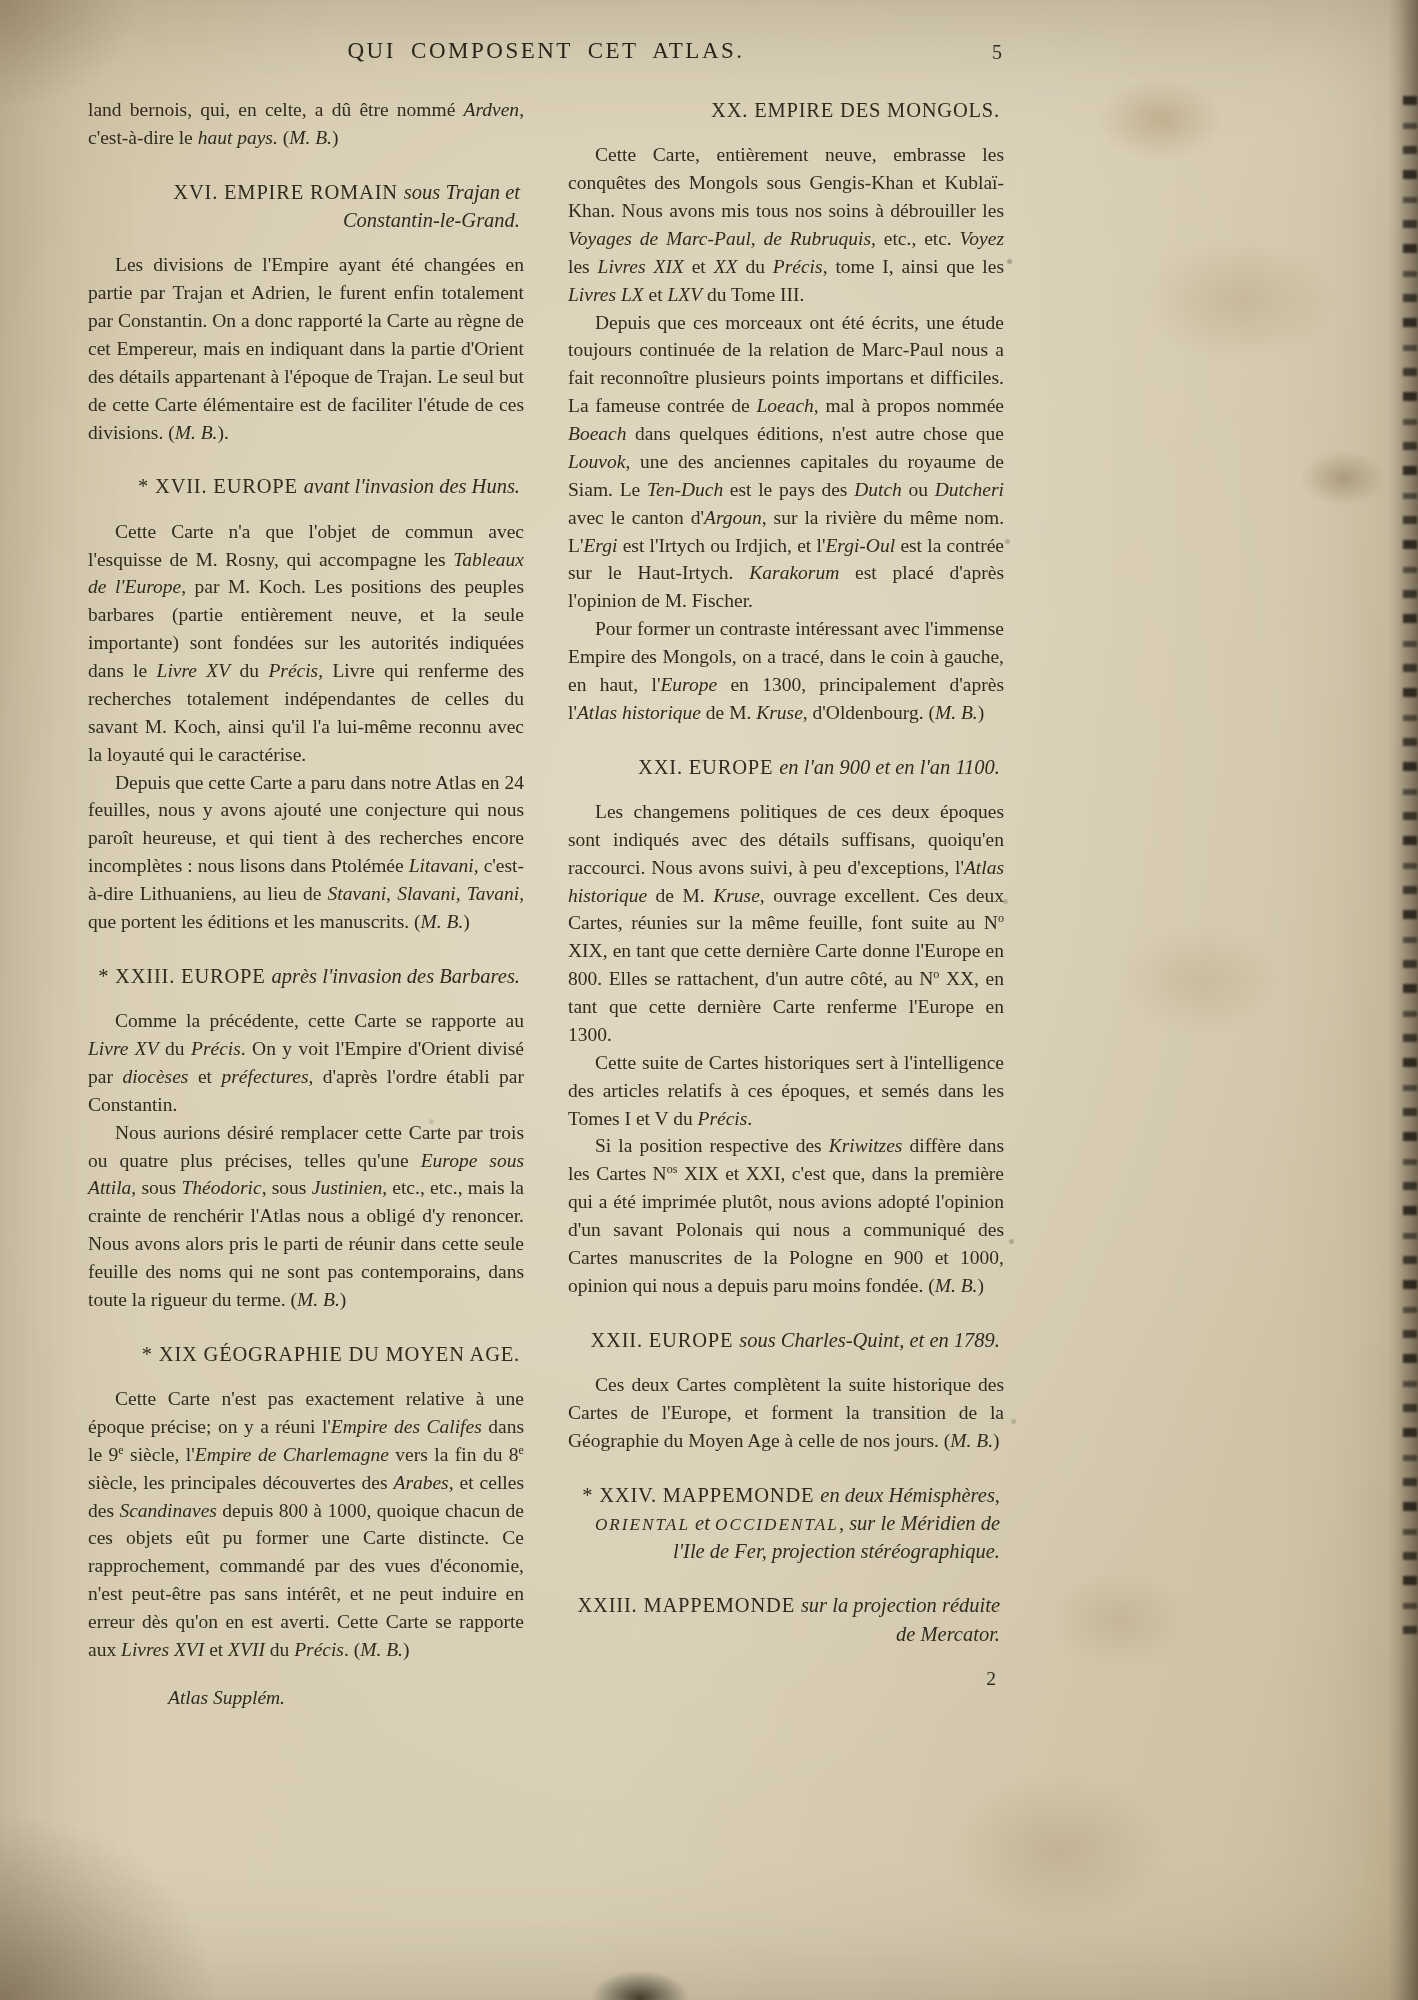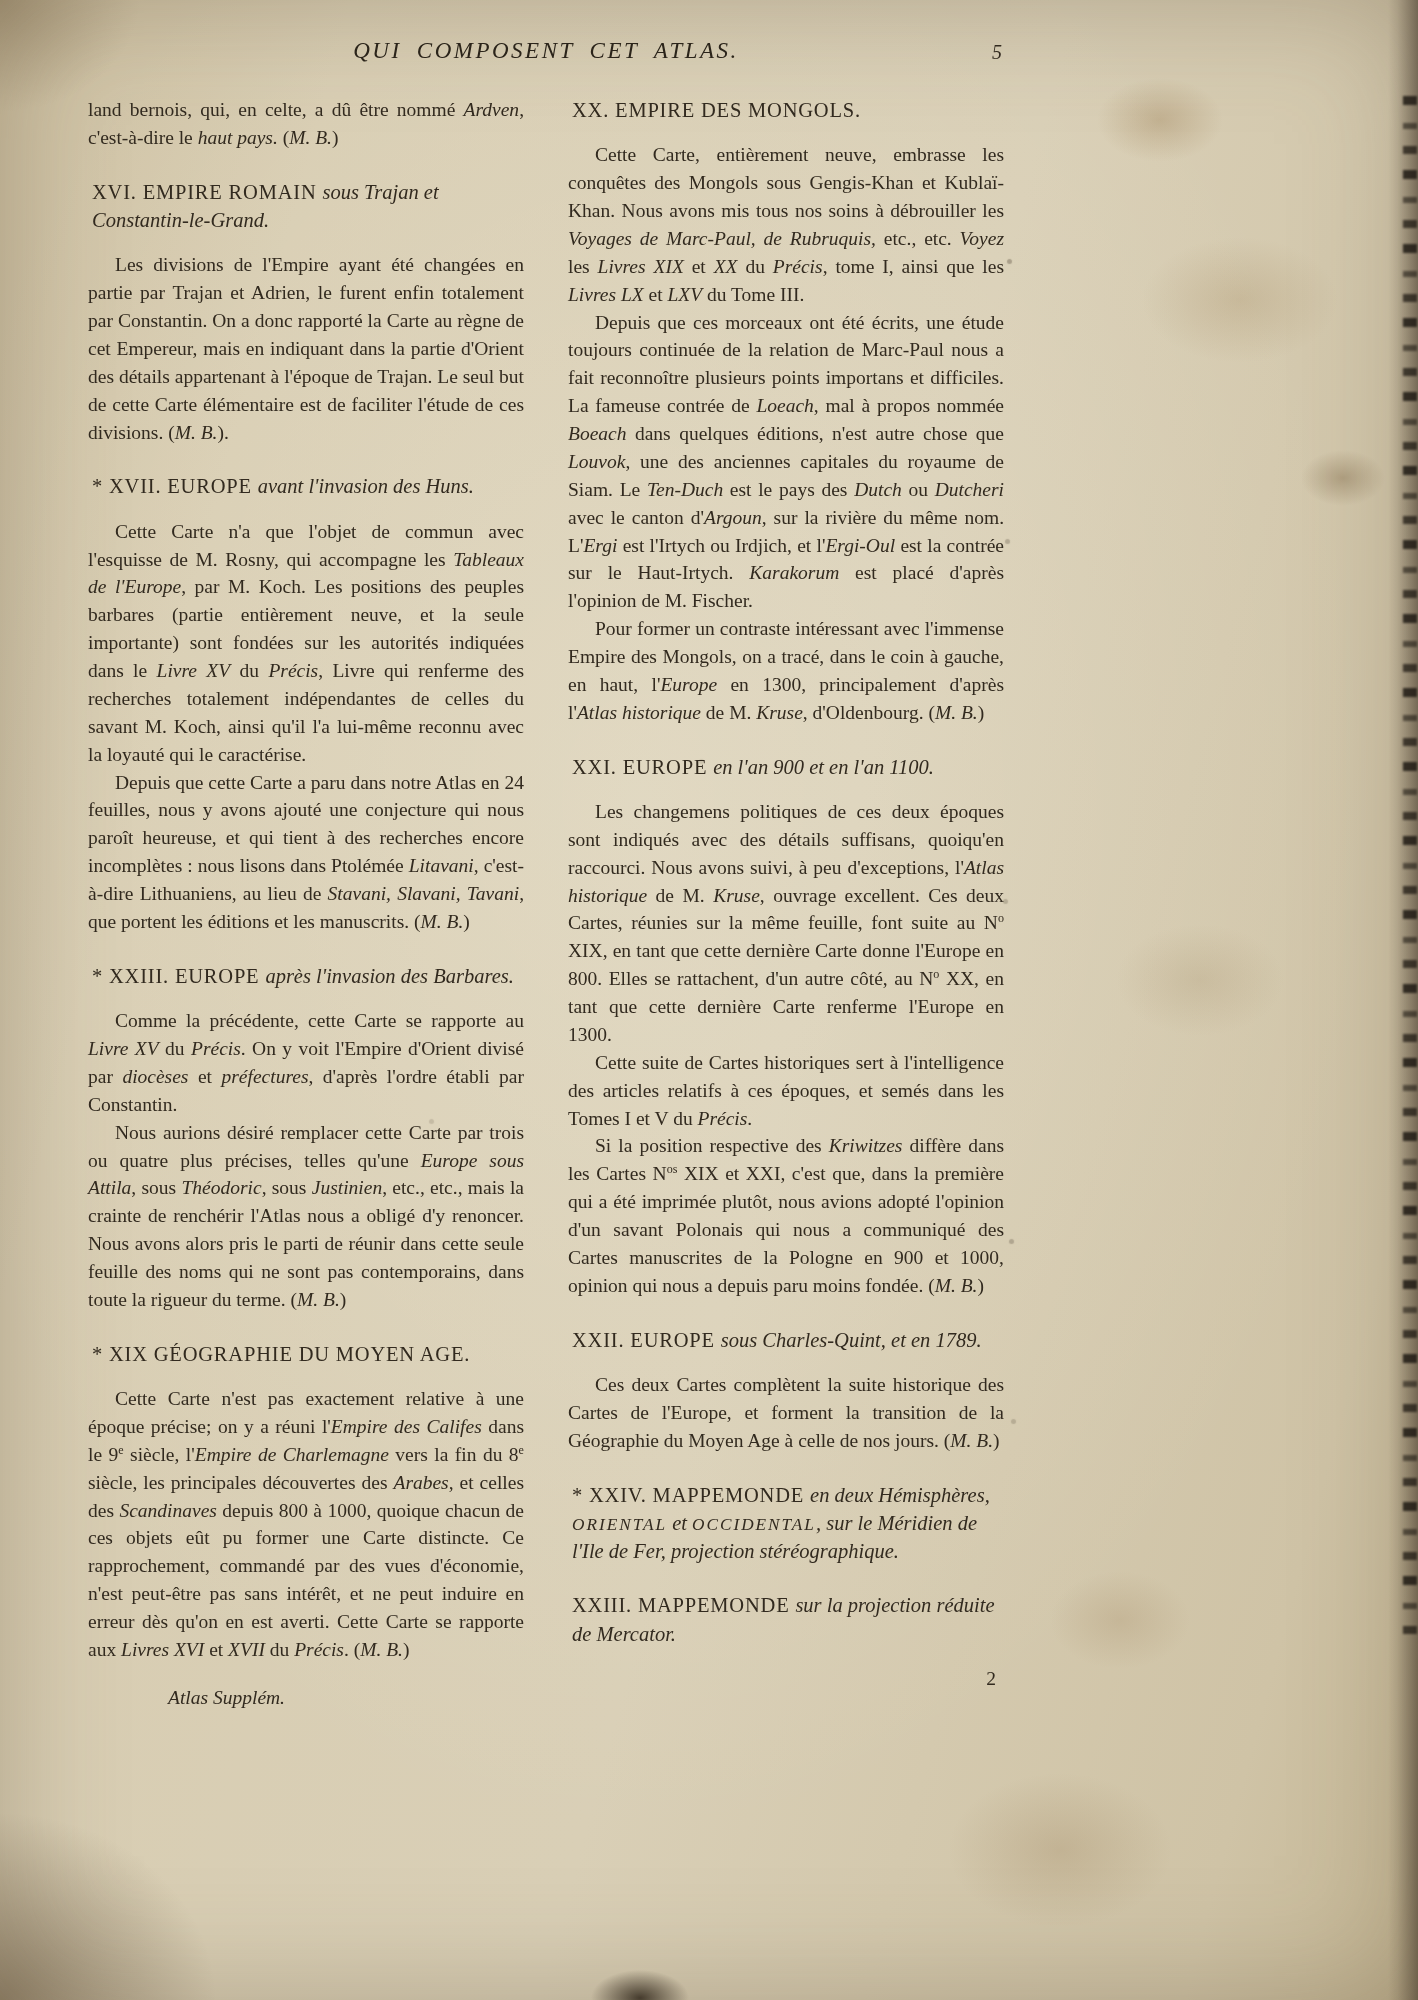--- a/index.html
+++ b/index.html
@@ -47,35 +47,35 @@
       1006px 540px 1px 1px rgba(60,48,34,0.25),
       1004px 900px 1px 1px rgba(60,48,34,0.22),
       1010px 1240px 1px 1px rgba(60,48,34,0.25),
       1012px 1420px 1px 1px rgba(60,48,34,0.20),
       430px 1120px 1px 1px rgba(60,48,34,0.15),
       700px 760px 1px 1px rgba(60,48,34,0.12);
   }
 
   .content { position: absolute; left: 88px; top: 38px; width: 916px; }
 
-  .header { position: relative; text-align: center; margin-bottom: 24px; height: 34px; font-style: italic; }
+  .header { position: relative; text-align: center; margin-bottom: 24px; height: 34px; }
   .header-title {
     display: inline-block;
     font-size: 23px; letter-spacing: 2.5px; word-spacing: 7px;
     color: #2b241a;
   }
   .page-number { position: absolute; right: 2px; top: 3px; font-size: 20px; }
 
   .columns { display: flex; gap: 44px; }
   .col { width: 441px; font-size: 19.5px; line-height: 1.43; }
 
   .para { text-align: justify; text-indent: 27px; margin: 0; }
   .para.no-indent { text-indent: 0; }
   .heading {
-    text-align: left; text-indent: 0;
+    text-align: right; text-indent: 0;
     font-size: 20.5px; line-height: 1.38;
     margin: 26px 4px 17px;
   }
   .col .heading:first-child { margin-top: 0; }
   .catchword { margin-top: 20px; padding-left: 80px; text-indent: 0; text-align: left; }
   .sig { margin-top: 16px; padding-right: 8px; text-align: right; text-indent: 0; }
 
   .s-r { font-style: normal; }
   .s-i { font-style: italic; }
   .s-sc { letter-spacing: 0.8px; }

